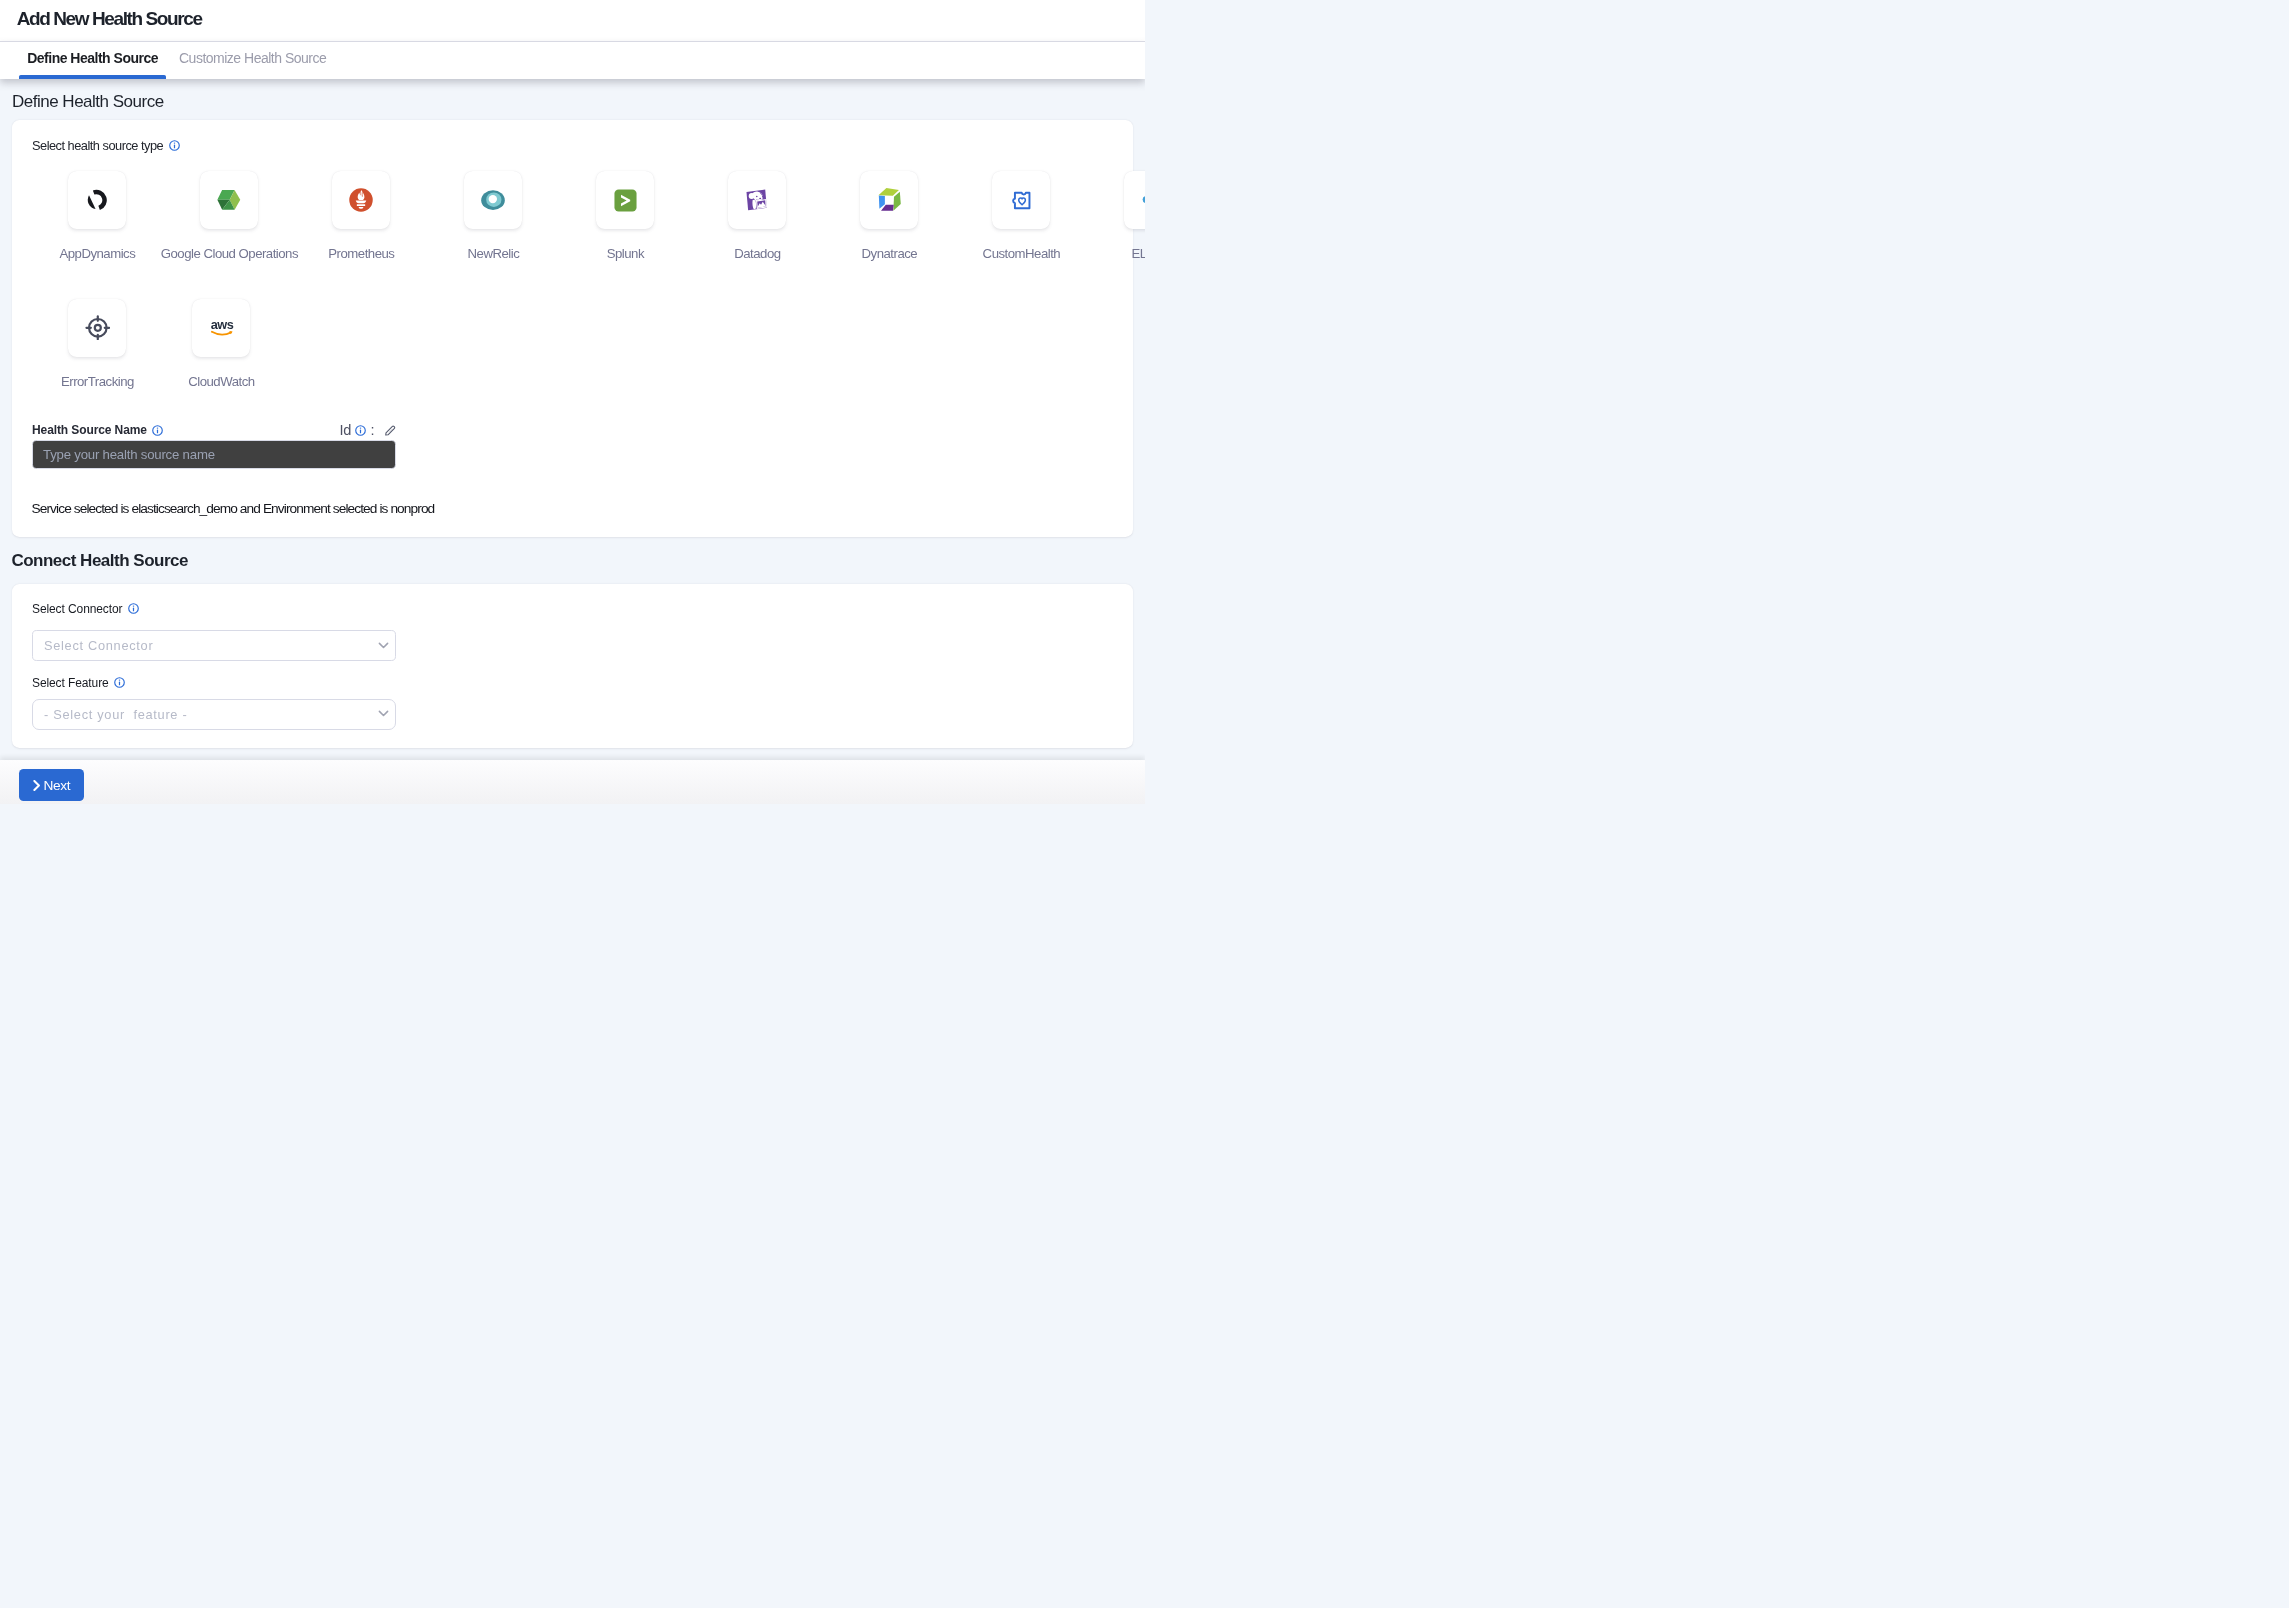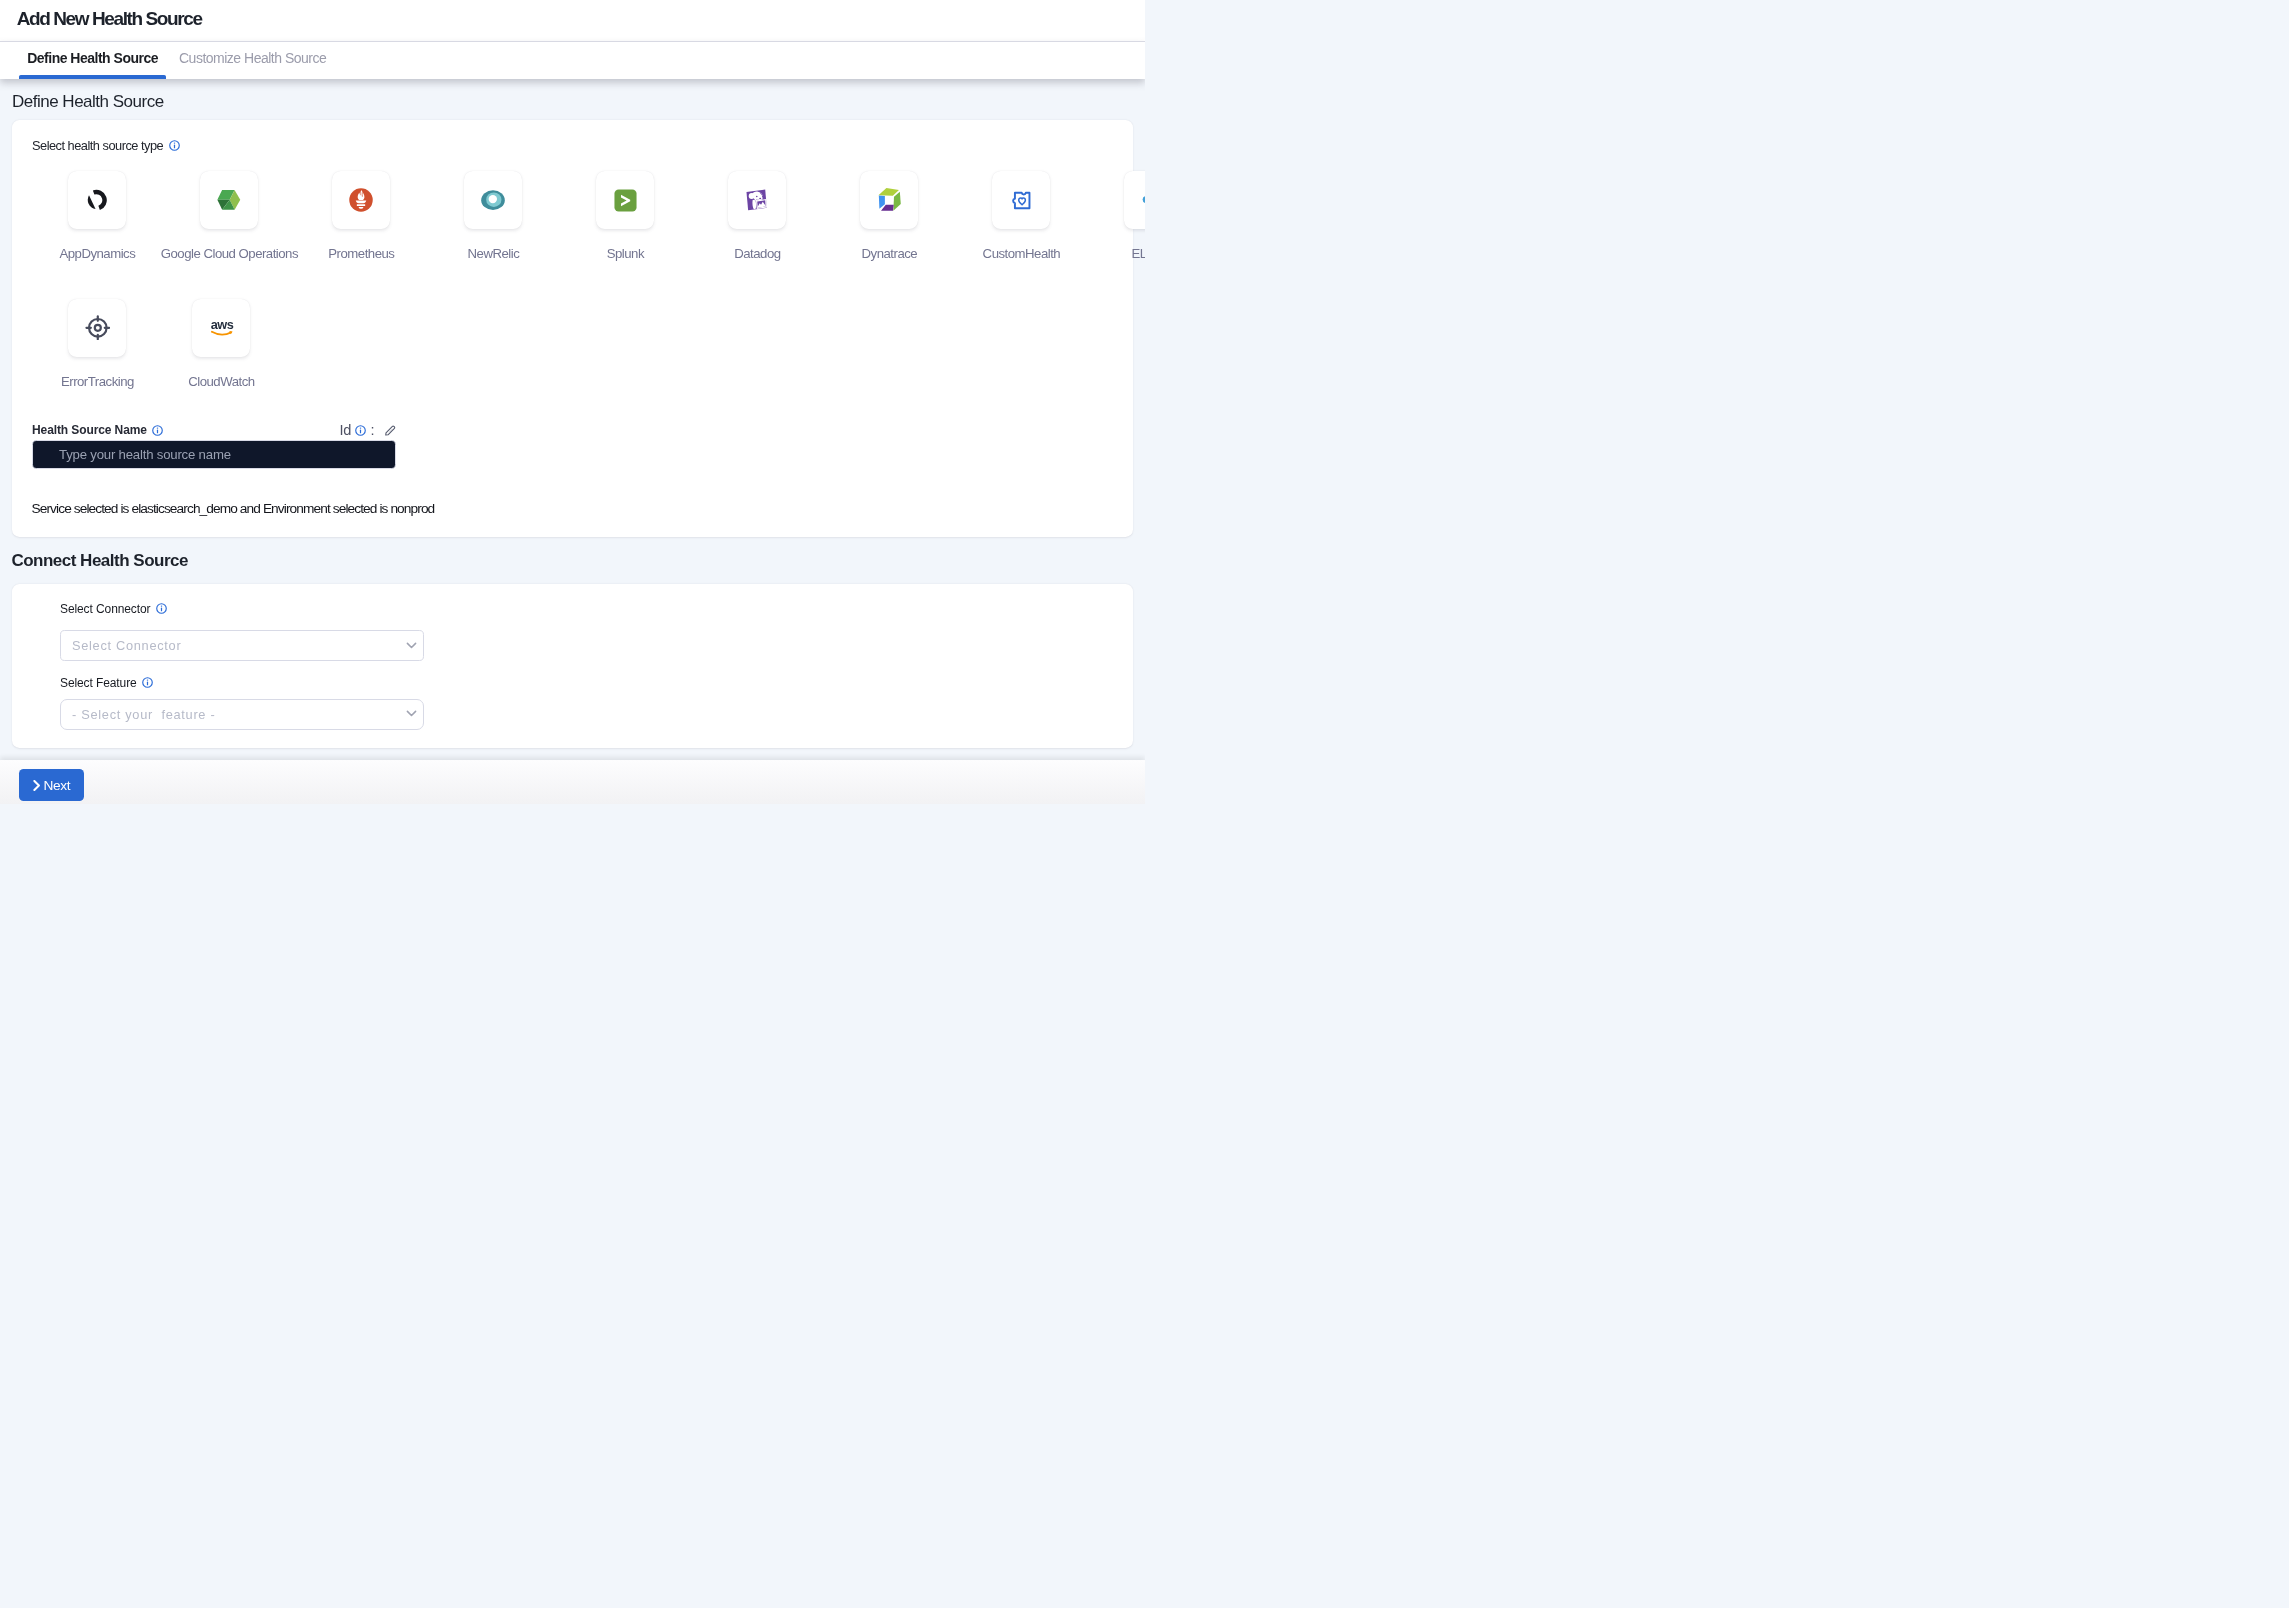--- a/index.html
+++ b/index.html
@@ -10,37 +10,37 @@
 .tab { font-size:14px; letter-spacing:-0.5px; position:relative; }
 .tab.active { font-weight:bold; color:#1b1d22; padding:0 8.2px 13.2px 8.2px; }
 .tab.active:after { content:""; position:absolute; left:0; right:0; bottom:0; height:3.7px; background:#2a69d2; border-radius:1.8px 1.8px 0 0; }
 .tab.inactive { color:#9b9cab; margin-left:12.8px; padding-bottom:13.2px; }
 .content { position:relative; }
 h2 { font-size:17px; font-weight:normal; color:#1d222b; letter-spacing:-0.5px; line-height:19.6px; }
 .h2a { padding:13px 0 0 12px; }
 .h2b { padding:14.4px 0 0 11.4px;font-weight:bold; }
 .card { background:#fff; border-radius:7.3px; margin-left:12px; width:1121px; box-shadow:0 0 0.9px rgba(40,41,61,0.06), 0 0.9px 1.8px rgba(96,97,112,0.12); }
 .card1 { margin-top:8px; height:417px; }
-.card2 { margin-top:13px; height:164px;padding-left:28px; }
+.card2 { margin-top:13px; height:164px; }
 .flabel { font-size:12.8px; color:#22252d; letter-spacing:-0.5px; line-height:14.6px; }
 .sel-type { padding:19px 0 0 20px; }
 .ico { display:inline-block; vertical-align:-1.4px; margin-left:5.5px; }
 .tilerow { display:flex; padding-left:23.4px; }
 .tr1 { margin-top:18px;gap:8px; }
 .tr2 { margin-top:36px; }
 .titem { width:124px; flex:0 0 124px; display:flex; flex-direction:column; align-items:center; }
 .tile { width:58px; height:58px; background:#fff; border-radius:8.7px; box-shadow:0 0 0.9px rgba(40,41,61,0.10), 0 1.4px 3.2px rgba(96,97,112,0.14); display:flex; align-items:center; justify-content:center; }
 .tlabel { margin-top:17px; font-size:13.2px; color:#737590; letter-spacing:-0.5px; line-height:16.4px; white-space:nowrap; }
 .namerow { margin:32px 0 0 20px; width:365px; display:flex; align-items:center; height:16.4px; }
 .blabel { font-size:12px; font-weight:bold; color:#272a35; letter-spacing:-0.1px; }
 .idpart { margin-left:auto; display:flex; align-items:center; color:#4e5163; font-size:14.6px; letter-spacing:-0.3px; }
 .idpart .ico { margin-left:3.7px; }
 .idpart .colon { margin-left:4.6px; }
 .idpart .pen { margin-left:10px; display:inline-flex; }
-.tinput { margin:2px 0 0 20px; width:364px; height:29px; border:0.9px solid #d8dae6; border-radius:4.6px; font-size:13.2px; color:#9aa1b2; padding-left:26px; letter-spacing:-0.2px; background:#0f172a; display:flex; align-items:center; }
+.tinput { margin:2px 0 0 20px; width:364px; height:29px; border:0.9px solid #d8dae6; border-radius:4.6px; font-size:13.2px; color:#9aa1b2; padding-left:10px; letter-spacing:-0.2px; background:#404040; display:flex; align-items:center; }
 .service { margin:32px 0 0 19.5px; font-size:13.7px; color:#14161c; letter-spacing:-0.9px; line-height:16.4px; }
 .slabel { font-size:12px; color:#181b22; letter-spacing:-0.1px; line-height:13px; }
 .sl1 { padding:19px 0 0 20px; }
 .sl2 { padding:16px 0 0 20px; }
 .select { margin-left:20px; width:364px; height:31px; border:0.9px solid #d8dae6; border-radius:4.6px; display:flex; align-items:center; padding:0 6.4px 0 11px; font-size:12.8px; color:#b6bac8; letter-spacing:0.7px; background:#fff; }
 .select1 { margin-top:14.3px; }
 .select2 { margin-top:8.7px;border-radius:7px; }
 .select .chev { margin-left:auto; }
 .footer { position:absolute; left:0; right:0; bottom:0; height:44px; background:linear-gradient(#fdfdfe,#f2f2f4); box-shadow:0 -2.7px 4.6px rgba(0,0,0,0.08); }
 .nextbtn { position:absolute; left:19px; top:9px; width:65px; height:32px; background:#2a69d2; border-radius:4.6px; color:#fff; font-size:13.7px; font-weight:normal; letter-spacing:-0.3px; display:flex; align-items:center; justify-content:center; }

